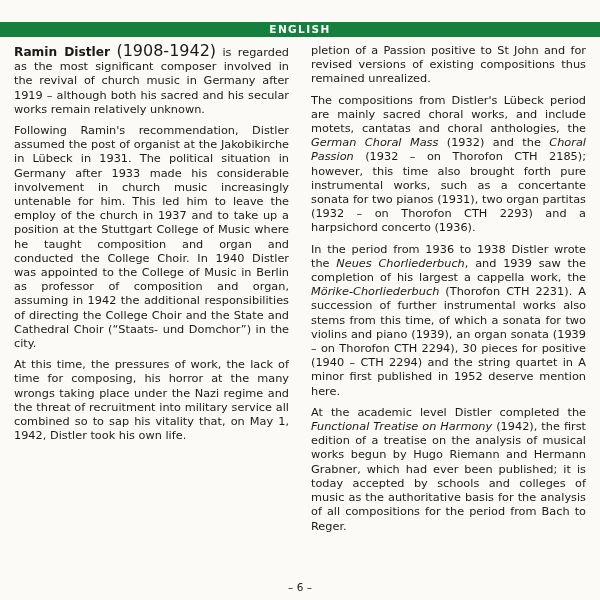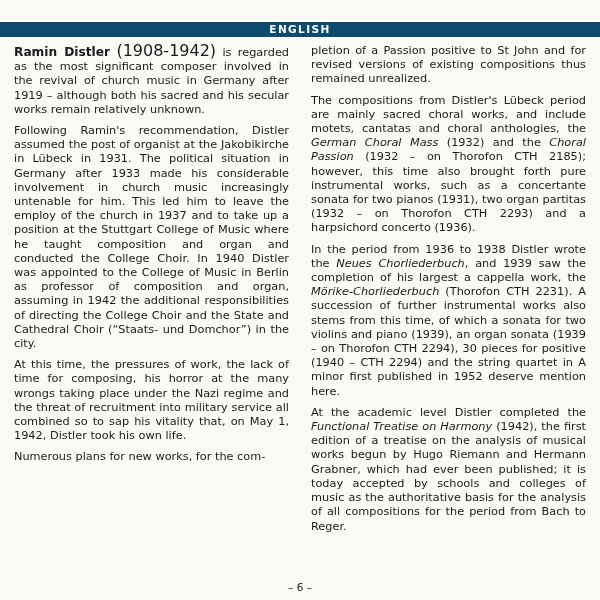--- a/index.html
+++ b/index.html
@@ -20,21 +20,21 @@
     height: 600px;
     box-sizing: border-box;
     padding: 0 14px;
   }
   .header-band {
     position: absolute;
     top: 22px;
     left: 0;
     width: 600px;
     height: 15px;
-    background: #0c4a6e;
+    background: #15803d;
   }
   .header-band .band-title {
     color: #ffffff;
     font-size: 10.5px;
     font-weight: bold;
     letter-spacing: 1.4px;
     text-align: center;
     line-height: 15px;
     font-family: "DejaVu Sans", sans-serif;
   }
@@ -89,21 +89,20 @@
   <div class="header-band">
     <div class="band-title">ENGLISH</div>
   </div>
 
   <div class="columns">
 
     <div class="col">
       <p><span class="lead-name">Ramin Distler</span> <span class="lead-dates">(1908-1942)</span><span> is regarded as the most significant composer involved in the revival of church music in Germany after 1919 – although both his sacred and his secular works remain relatively unknown.</span></p>
       <p>Following Ramin's recommendation, Distler assumed the post of organist at the Jakobikirche in Lübeck in 1931. The political situation in Germany after 1933 made his considerable involvement in church music increasingly untenable for him. This led him to leave the employ of the church in 1937 and to take up a position at the Stuttgart College of Music where he taught composition and organ and conducted the College Choir. In 1940 Distler was appointed to the College of Music in Berlin as professor of composition and organ, assuming in 1942 the additional responsibilities of directing the College Choir and the State and Cathedral Choir (“Staats- und Domchor”) in the city.</p>
       <p>At this time, the pressures of work, the lack of time for composing, his horror at the many wrongs taking place under the Nazi regime and the threat of recruitment into military service all combined so to sap his vitality that, on May 1, 1942, Distler took his own life.</p>
-      <p>Numerous plans for new works, for the com-</p>
     </div>
 
     <div class="col">
       <p>pletion of a Passion positive to St John and for revised versions of existing compositions thus remained unrealized.</p>
       <p><span>The compositions from Distler's Lübeck period are mainly sacred choral works, and include motets, cantatas and choral anthologies, the </span><span class="it">German Choral Mass</span><span> (1932) and the </span><span class="it">Choral Passion</span><span> (1932 – on Thorofon CTH 2185); however, this time also brought forth pure instrumental works, such as a concertante sonata for two pianos (1931), two organ partitas (1932 – on Thorofon CTH 2293) and a harpsichord concerto (1936).</span></p>
       <p><span>In the period from 1936 to 1938 Distler wrote the </span><span class="it">Neues Chorliederbuch</span><span>, and 1939 saw the completion of his largest a cappella work, the </span><span class="it">Mörike-Chorliederbuch</span><span> (Thorofon CTH 2231). A succession of further instrumental works also stems from this time, of which a sonata for two violins and piano (1939), an organ sonata (1939 – on Thorofon CTH 2294), 30 pieces for positive (1940 – CTH 2294) and the string quartet in A minor first published in 1952 deserve mention here.</span></p>
       <p><span>At the academic level Distler completed the </span><span class="it">Functional Treatise on Harmony</span><span> (1942), the first edition of a treatise on the analysis of musical works begun by Hugo Riemann and Hermann Grabner, which had ever been published; it is today accepted by schools and colleges of music as the authoritative basis for the analysis of all compositions for the period from Bach to Reger.</span></p>
     </div>
 
   </div>

